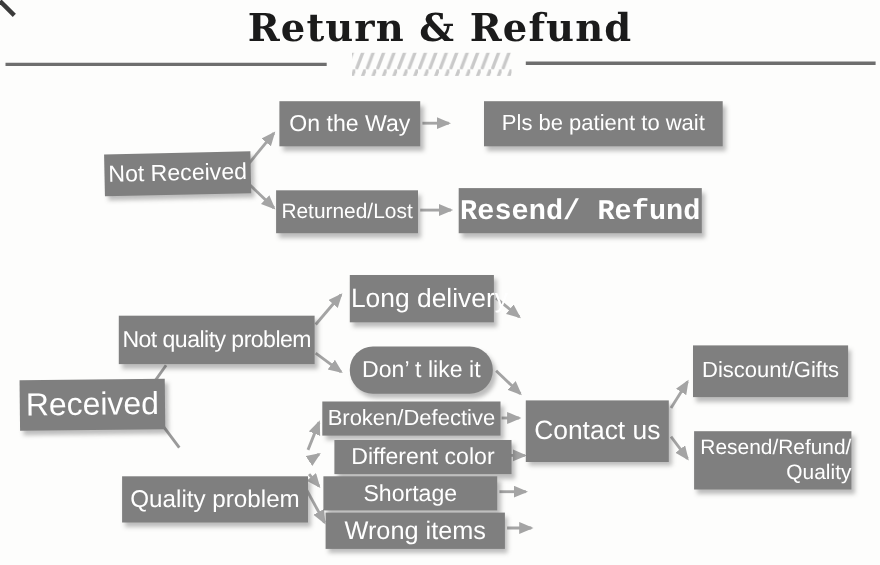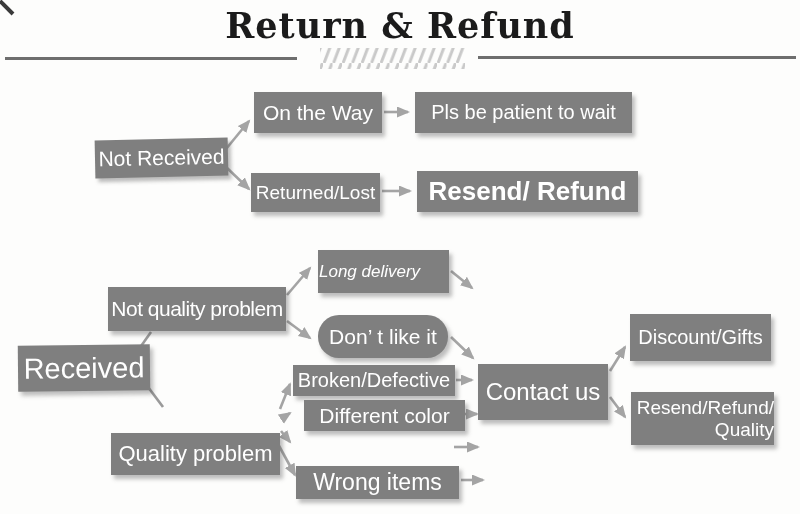--- a/index.html
+++ b/index.html
@@ -19,27 +19,27 @@
     position:absolute;z-index:2;
     background:#7f7f7f;color:#ffffff;
     display:flex;align-items:center;justify-content:center;
     white-space:nowrap;
     box-shadow:3px 4px 4px rgba(70,70,70,0.35);
     font-family:"Liberation Sans",sans-serif;
   }
   
   .n-not-received {left:95px; top:139px;width:133px;height:38px;font-size:21px;transform:rotate(-1.2deg);}
   .n-on-the-way  {left:254px;top:92px; width:128px;height:41px;font-size:21px;}
-  .n-pls-wait    {left:415px;top:92px; width:217px;height:41px;font-size:20px;}
+  .n-pls-wait    {left:440px;top:92px; width:217px;height:41px;font-size:20px;}
   .n-returned    {left:251px;top:173px;width:129px;height:39px;font-size:19px;}
-  .n-resend      {left:417px;top:171px;width:221px;height:41px;font-size:26px;font-weight:600;}
+  .n-resend      {left:417px;top:171px;width:221px;height:41px;font-size:26px;font-weight:600;font-family:Liberation Mono, monospace;}
   .n-received    {left:18px; top:345px;width:132px;height:46px;font-size:29px;transform:rotate(-0.6deg);}
   .n-not-quality {left:108px;top:287px;width:178px;height:44px;font-size:21px;letter-spacing:-0.5px;}
   .n-quality     {left:111px;top:406px;width:169px;height:42px;font-size:22px;margin-top:27px;}
-  .n-long-deliv  {left:318px;top:250px;width:130px;height:43px;font-size:17px;justify-content:flex-start;padding-left:1px;font-style:italic;}
+  .n-long-deliv  {left:318px;top:250px;width:130px;height:43px;font-size:24px;justify-content:flex-start;padding-left:1px;}
   .n-dont-like   {left:318px;top:315px;width:130px;height:43px;font-size:21px;border-radius:21px;}
   .n-broken      {left:293px;top:365px;width:162px;height:31px;font-size:20px;}
   .n-diff-color  {left:304px;top:400px;width:161px;height:31px;font-size:21px;}
   .n-shortage    {left:294px;top:433px;width:158px;height:31px;font-size:21px;}
   .n-wrong-items {left:296px;top:466px;width:163px;height:33px;font-size:23px;}
   .n-contact     {left:478px;top:364px;width:130px;height:56px;font-size:24px;}
   .n-disc-gifts  {left:630px;top:314px;width:141px;height:47px;font-size:20px;}
   .n-rrd         {left:631px;top:392px;width:143px;height:53px;font-size:19px;
                   flex-direction:column;align-items:flex-end;justify-content:center;
                   padding-left:10px;box-sizing:border-box;line-height:1.15;}
@@ -101,20 +101,21 @@
   <div class="node n-resend">Resend/ Refund</div>
 
   <div class="node n-received">Received</div>
   <div class="node n-not-quality">Not quality problem</div>
   <div class="node n-quality">Quality problem</div>
 
   <div class="node n-long-deliv">Long delivery</div>
   <div class="node n-dont-like">Don’ t like it</div>
   <div class="node n-broken">Broken/Defective</div>
   <div class="node n-diff-color">Different color</div>
+  <div class="node n-shortage">Shortage</div>
   <div class="node n-wrong-items">Wrong items</div>
 
   <div class="node n-contact">Contact us</div>
   <div class="node n-disc-gifts">Discount/Gifts</div>
   <div class="node n-rrd">
     <span>Resend/Refund/</span>
     <span>Quality</span>
   </div>
 
 </div>

